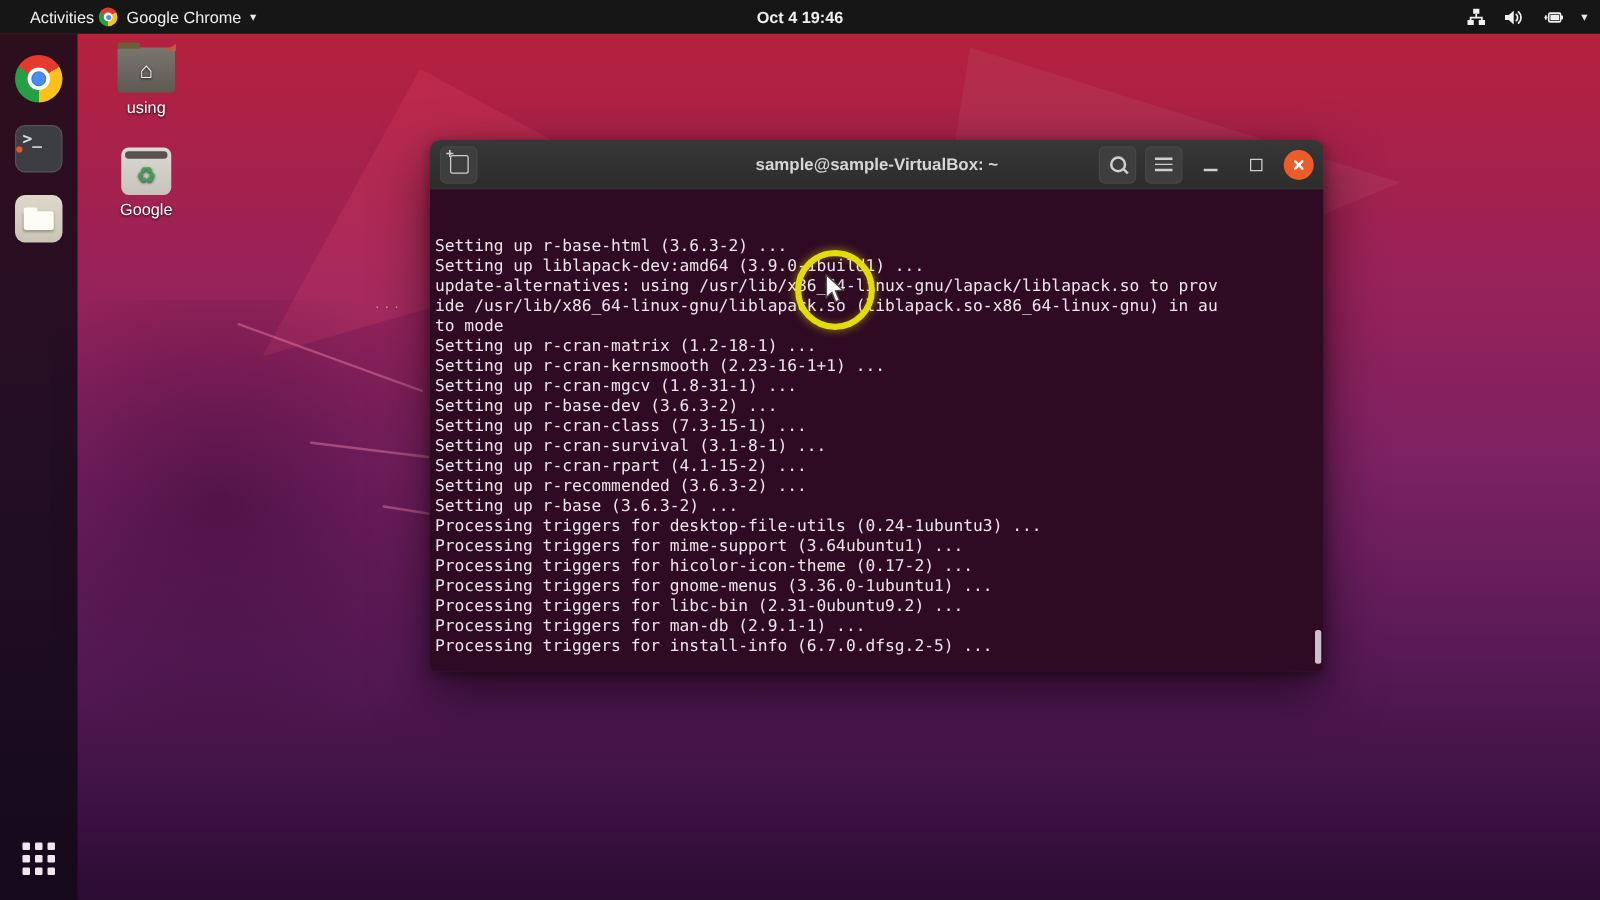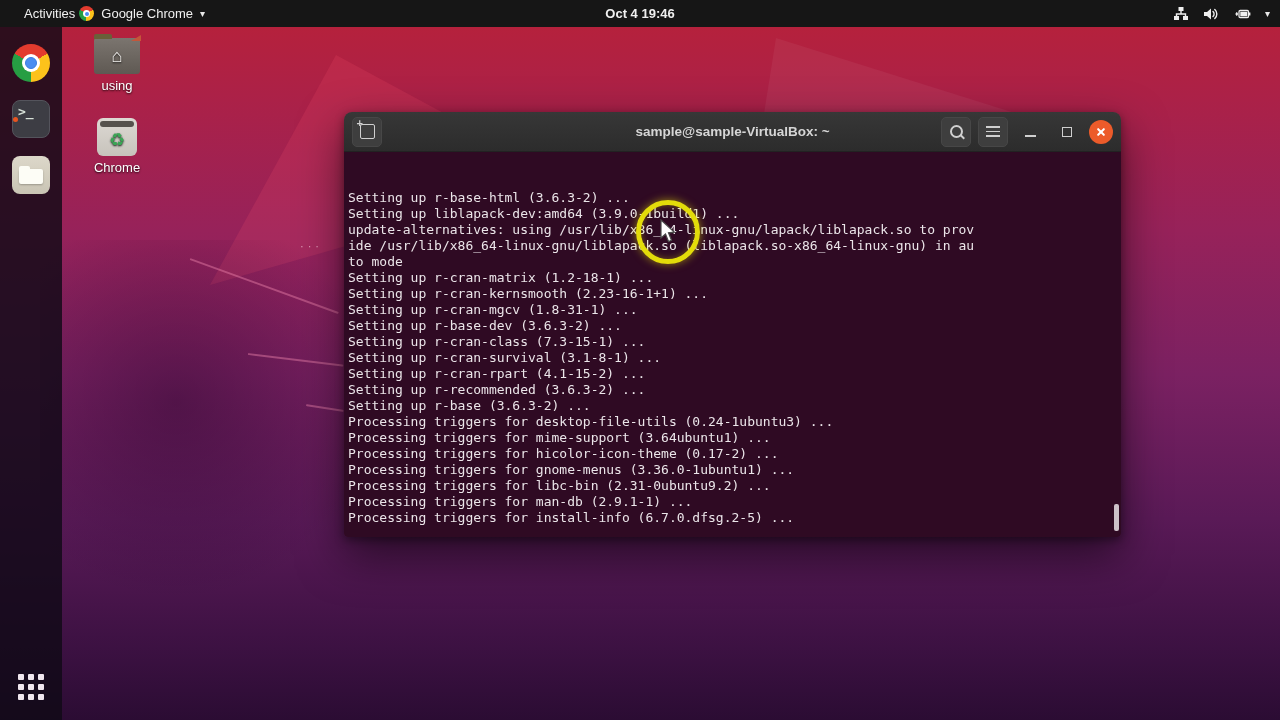--- a/index.html
+++ b/index.html
@@ -57,21 +57,21 @@
   .di-trash{left:85px;top:118px;}
   .folder-ic{width:46px;height:36px;position:relative;background:linear-gradient(180deg,#7b756f,#5f5953);border-radius:3px;margin-top:4px;}
   .folder-ic::before{content:"";position:absolute;left:0;top:-4px;width:18px;height:5px;background:#696039;border-radius:2px 2px 0 0;}
   .folder-ic::after{content:"";position:absolute;right:-1px;top:-3px;width:10px;height:6px;background:#c4563a;clip-path:polygon(0 100%,100% 0,100% 100%);}
   .folder-home{position:absolute;left:0;right:0;top:5px;text-align:center;color:#f2f0ee;font-size:18px;line-height:26px;}
   .trash-ic{width:40px;height:38px;position:relative;background:linear-gradient(180deg,#ddd9d3,#c7c3bc);border-radius:6px;}
   .trash-ic::before{content:"";position:absolute;left:3px;top:3px;right:3px;height:6px;background:#56524d;border-radius:3px;}
   .trash-recycle{position:absolute;left:0;right:0;top:9px;text-align:center;color:#3aa655;font-size:18px;line-height:26px;}
 
   
-  .term-win{position:absolute;left:344px;top:112px;width:777px;height:425px;border-radius:8px 8px 4px 4px;overflow:hidden;
+  .term-win{position:absolute;left:344px;top:112px;width:715px;height:425px;border-radius:8px 8px 4px 4px;overflow:hidden;
     box-shadow:0 18px 45px rgba(0,0,0,.55),0 3px 10px rgba(0,0,0,.4);z-index:20;}
   .term-titlebar{height:40px;background:linear-gradient(180deg,#373737,#2c2c2c);display:flex;align-items:center;position:relative;
     border-bottom:1px solid #222;box-sizing:border-box;}
   .tb-btn{width:30px;height:30px;border-radius:5px;display:flex;align-items:center;justify-content:center;flex:0 0 auto;}
   .tb-btn.raised{background:#3e3e3e;border:1px solid #474747;box-sizing:border-box;}
   .newtab-btn{margin-left:8px;position:relative;}
   .newtab-glyph{width:13px;height:13px;border:1.5px solid #cfcfcf;border-radius:2px;position:relative;}
   .newtab-glyph::before{content:"+";position:absolute;left:-4px;top:-8px;color:#cfcfcf;font-size:11px;font-weight:bold;background:transparent;}
   .term-title{position:absolute;left:0;right:0;text-align:center;color:#d6d6d6;font-weight:bold;font-size:13.5px;pointer-events:none;}
   .term-controls{margin-left:auto;display:flex;align-items:center;gap:7px;padding-right:8px;}
@@ -169,21 +169,21 @@
 <div class="desk-icon di-sample">
   <span class="folder-ic">
     <span class="folder-home">⌂</span>
   </span>
   <span>using</span>
 </div>
 <div class="desk-icon di-trash">
   <span class="trash-ic">
     <span class="trash-recycle">♻</span>
   </span>
-  <span>Chrome</span>
+  <span>Google</span>
 </div>
 
 <div class="term-win">
   <div class="term-titlebar">
     <div class="tb-btn raised newtab-btn">
       <span class="newtab-glyph"></span>
     </div>
     <div class="term-title">sample@sample-VirtualBox: ~</div>
     <div class="term-controls">
       <div class="tb-btn raised">

